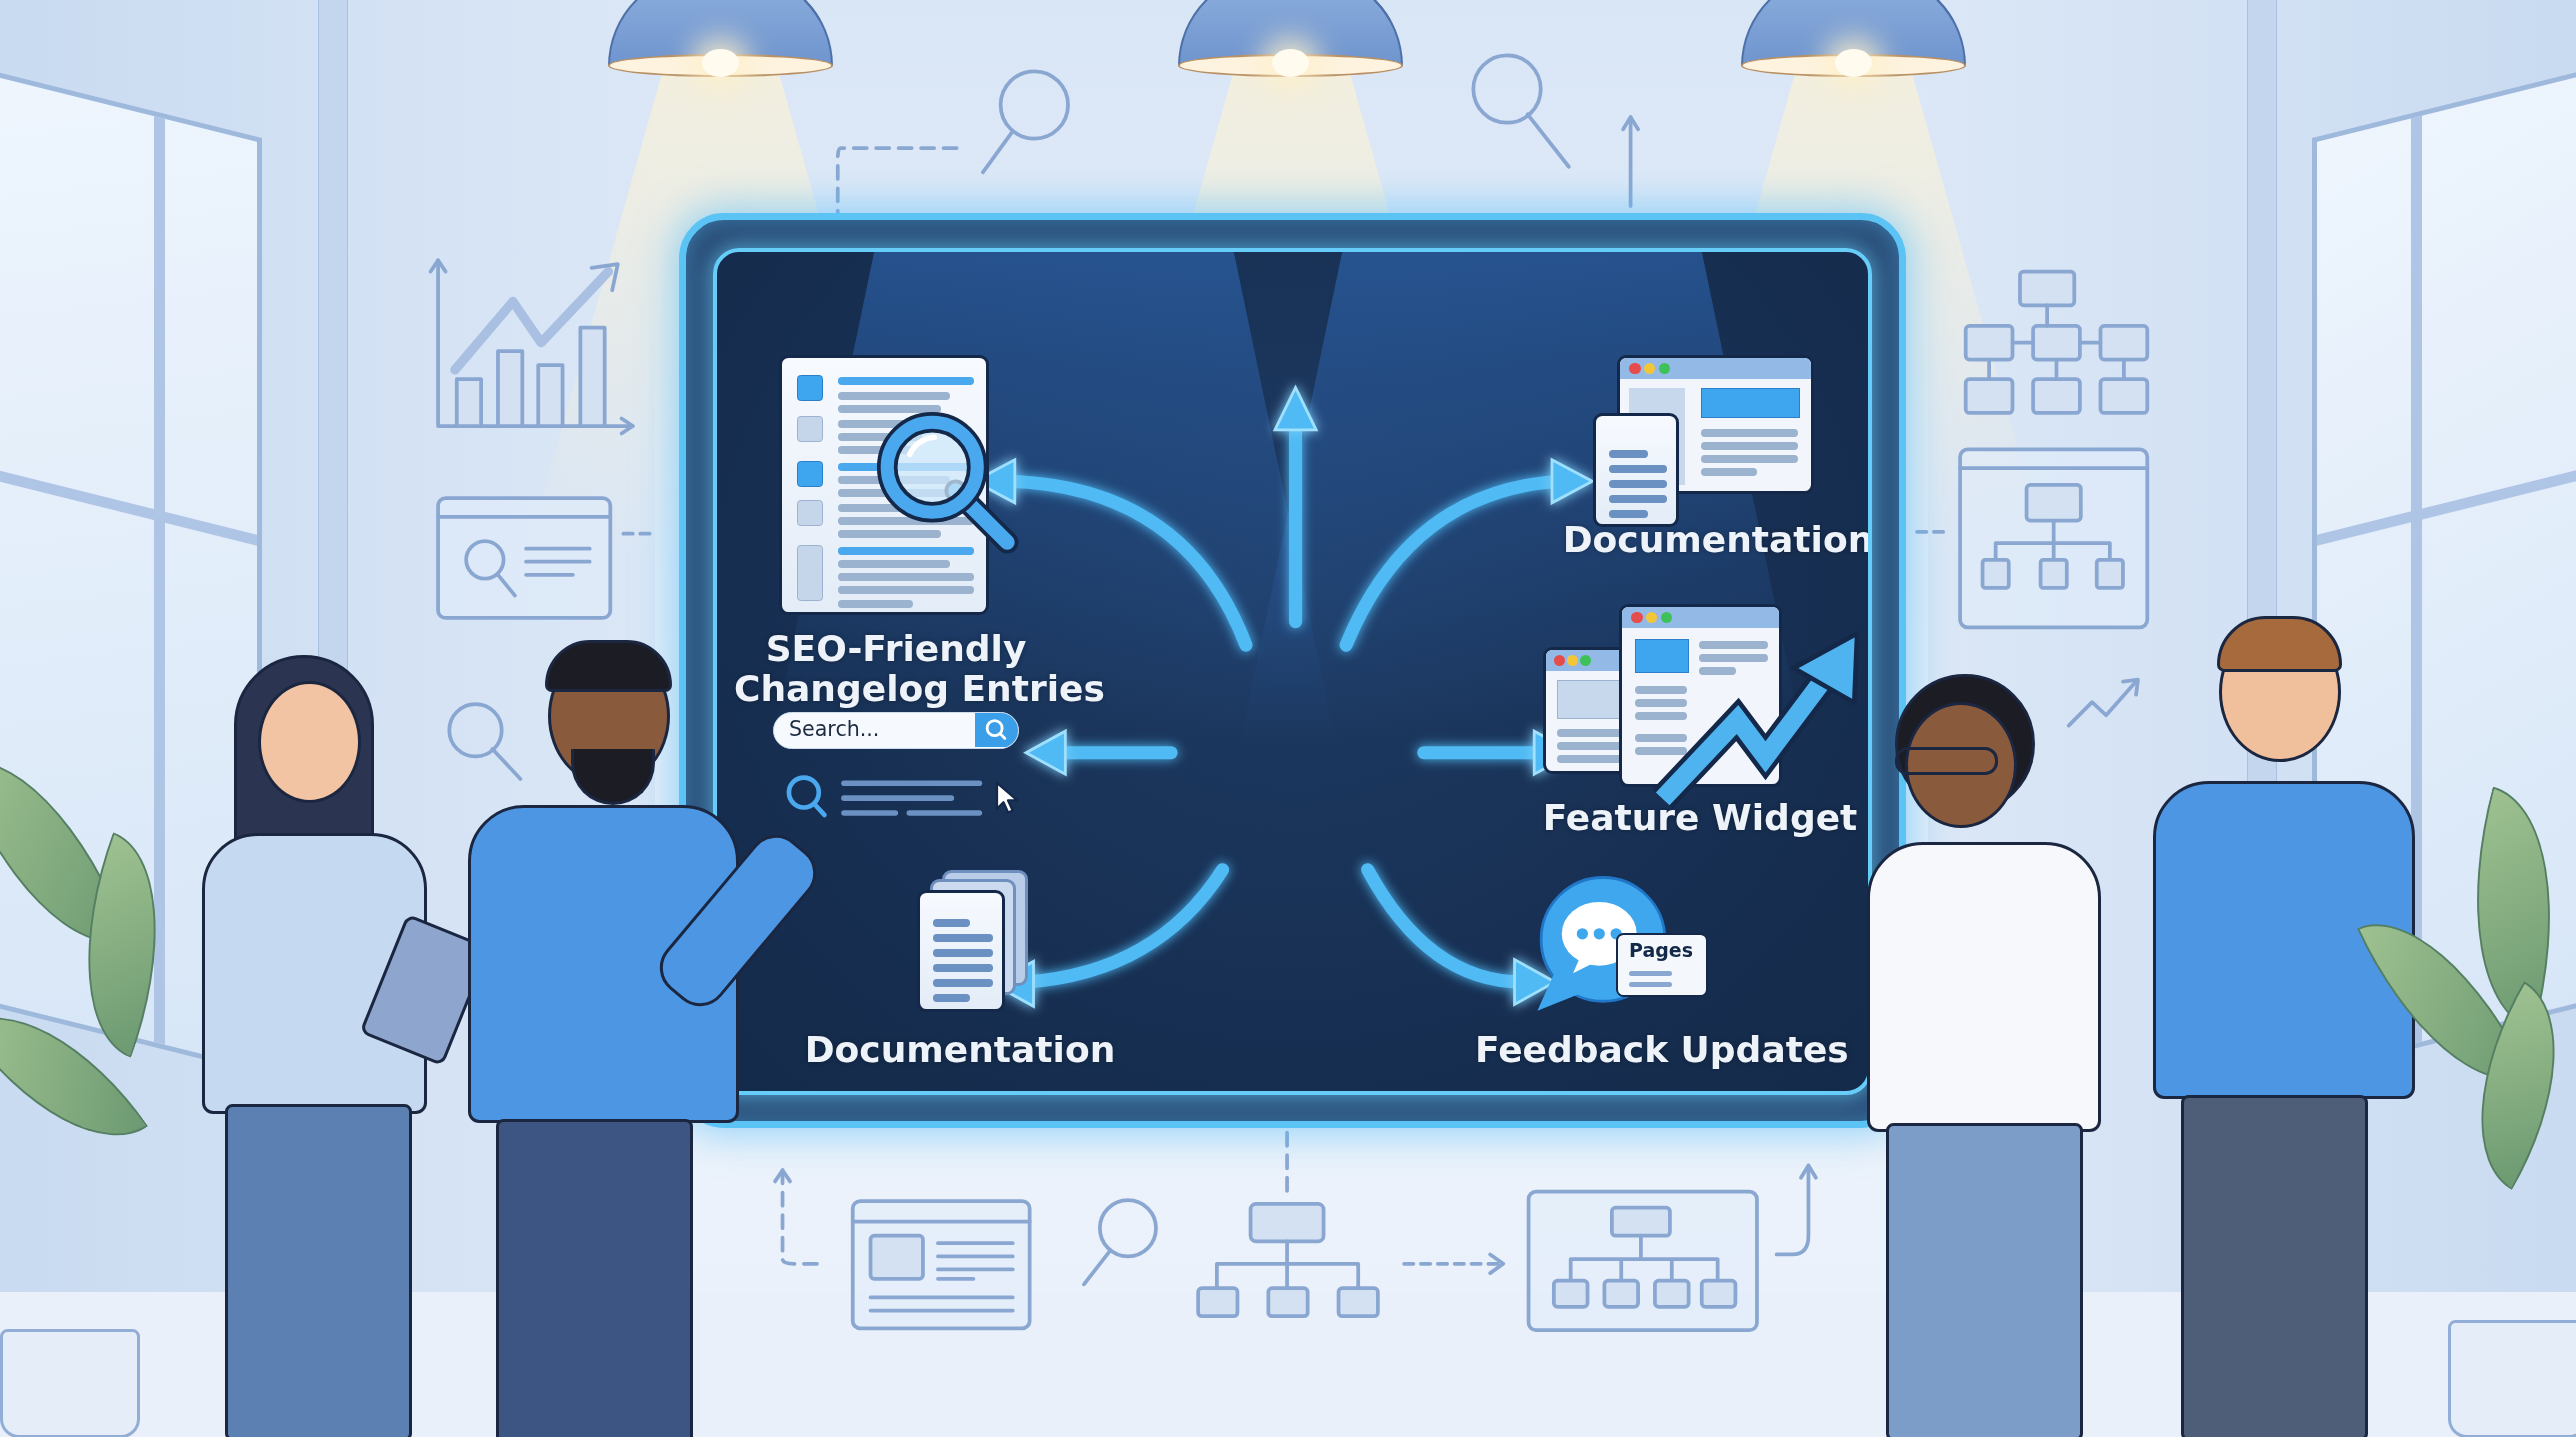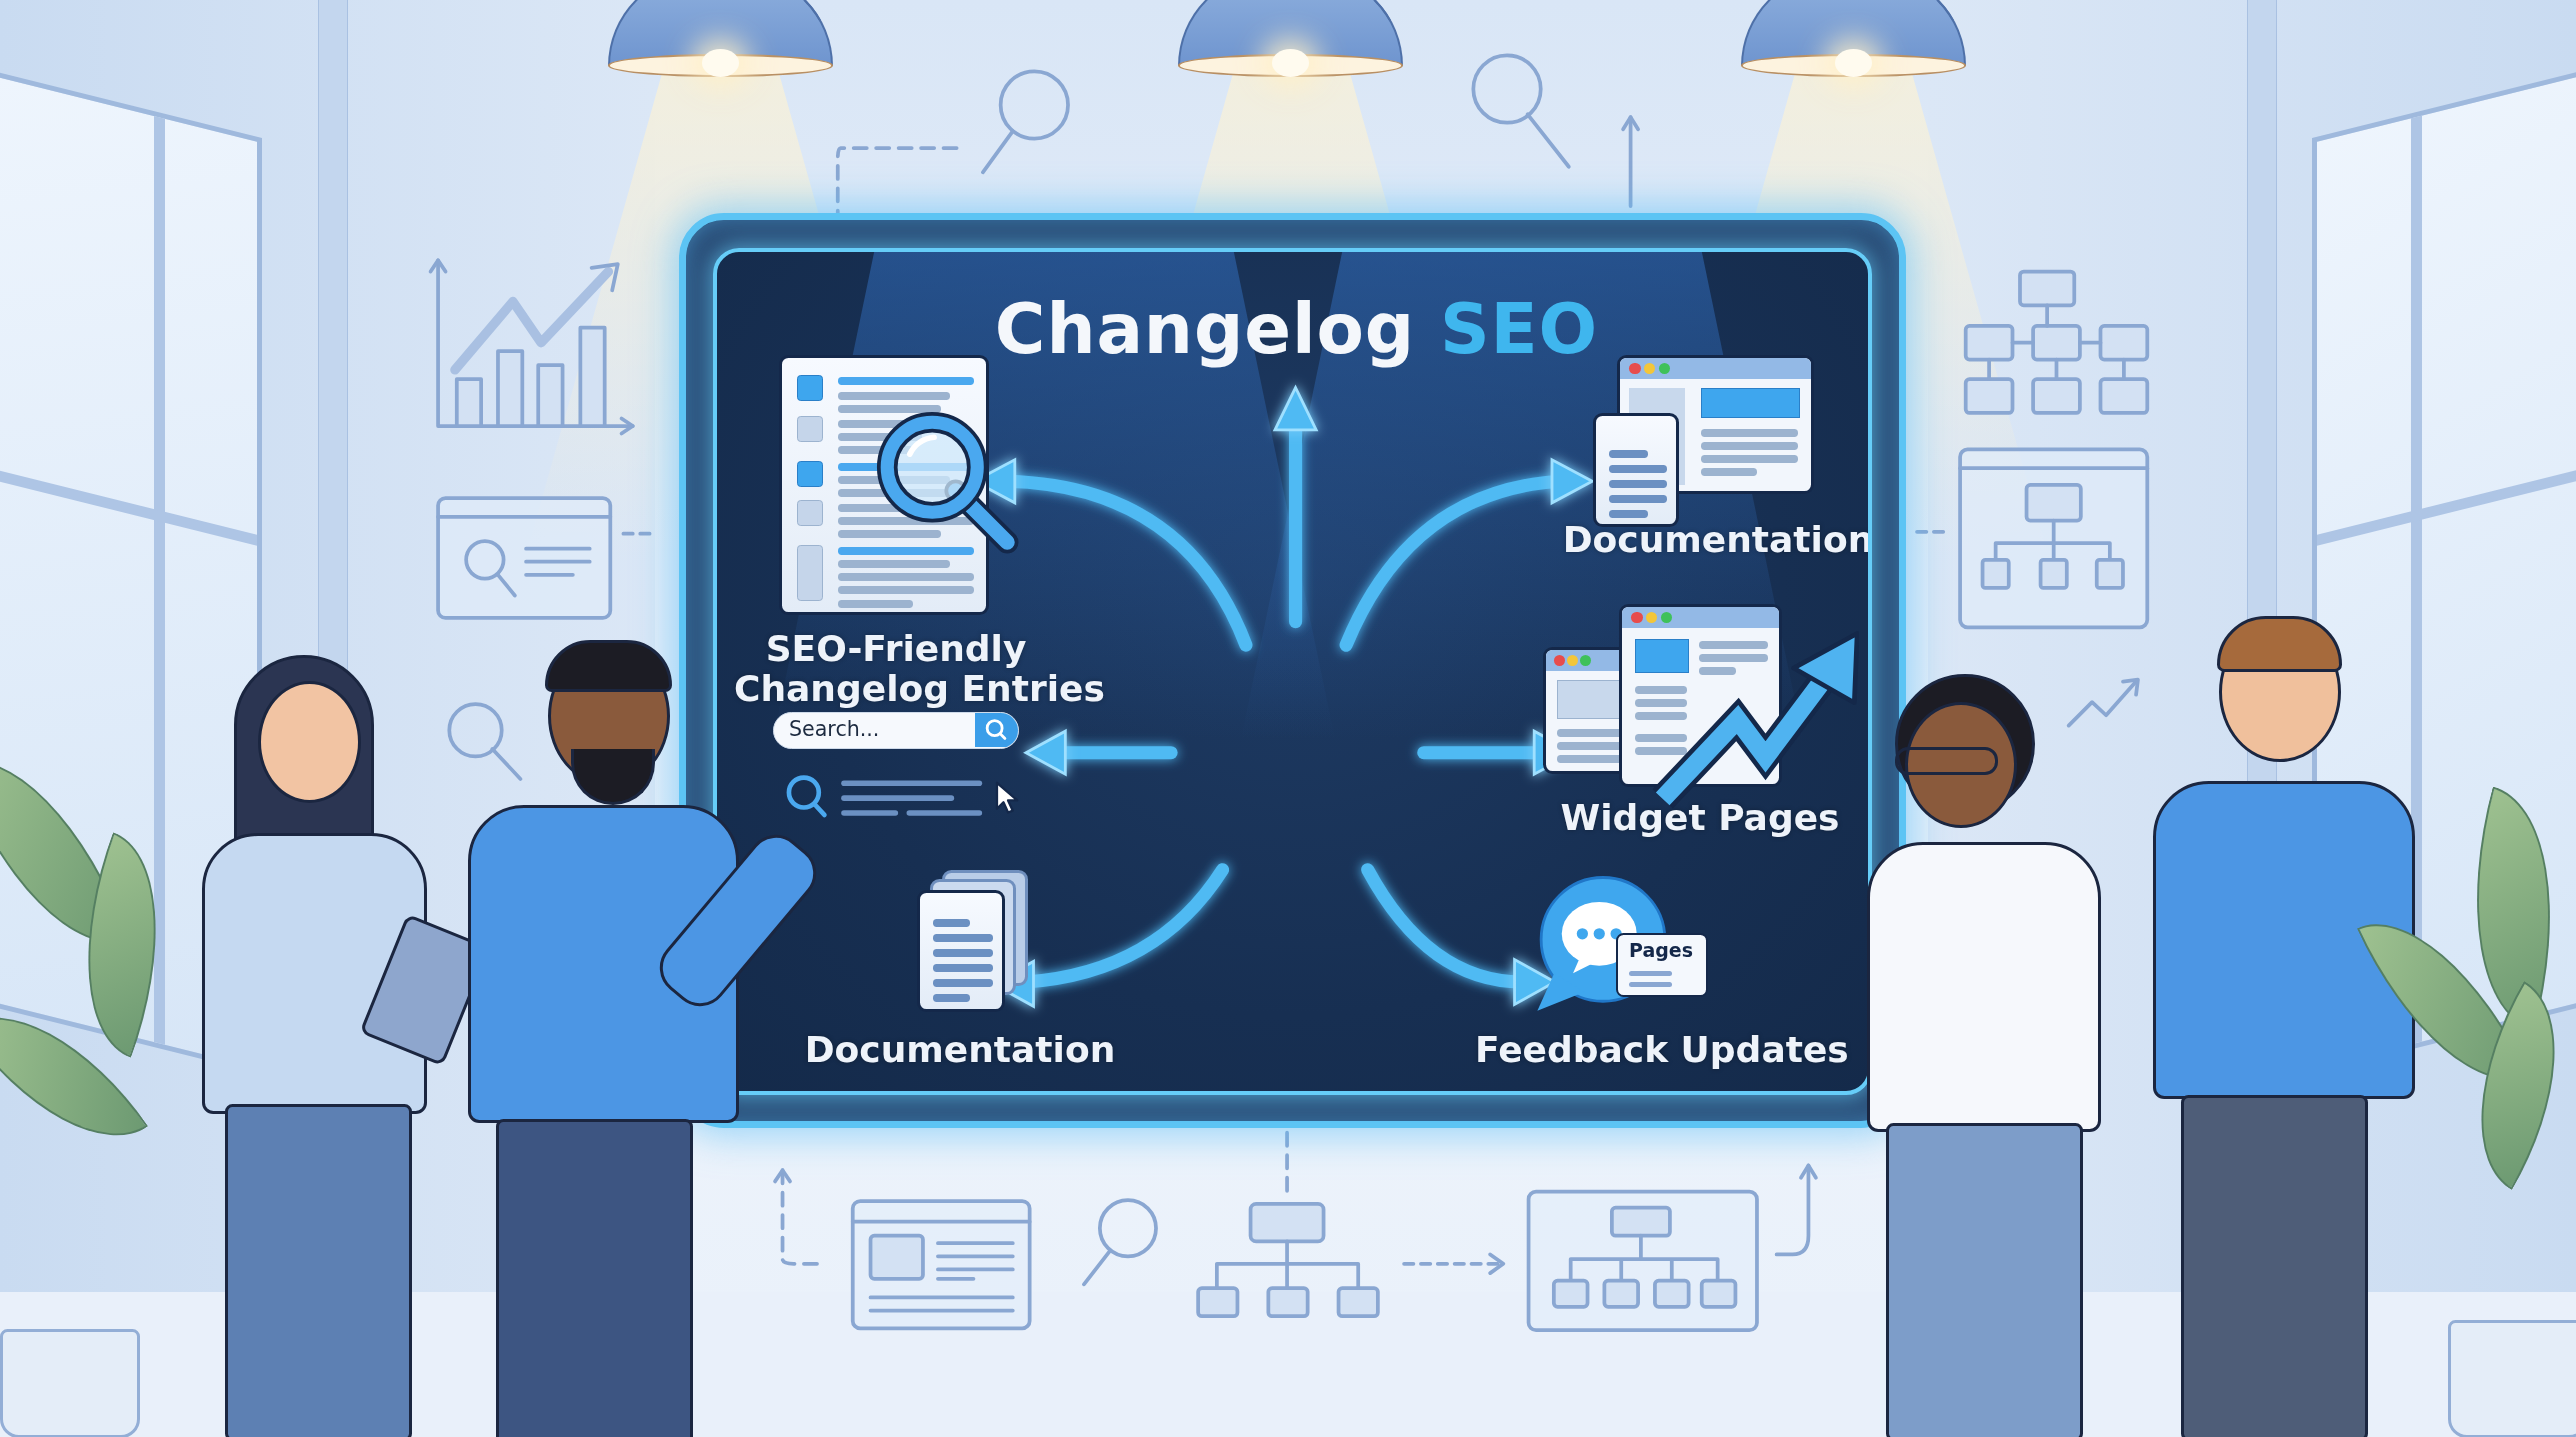--- a/index.html
+++ b/index.html
@@ -212,23 +212,20 @@
         <path d="M1924 1258 L1932 1245 L1940 1258"></path>
     </g>
   </g>
 </svg>
 
 <div class="abs panel-outer"></div>
 <div class="abs panel-inner">
   <div class="abs spot" style="left:56px; width:562px;"></div>
   <div class="abs spot" style="left:524px; width:562px;"></div>
 
-  <div class="abs title">
-    <span>Changelog</span> <span class="accent">SEO</span>
-  </div>
 
   <svg class="abs arrow-svg" viewBox="0 0 1238 905">
     <defs>
       <filter id="glow" x="-20%" y="-20%" width="140%" height="140%">
         <feGaussianBlur stdDeviation="6" result="b"></feGaussianBlur>
         <feMerge>
             <feMergeNode in="b"></feMergeNode>
             <feMergeNode in="SourceGraphic"></feMergeNode>
           </feMerge>
       </filter>
@@ -360,21 +357,21 @@
     <div class="line" style="left:13px; top:92px; width:52px;"></div>
     <div class="line" style="left:13px; top:105px; width:52px;"></div>
     <div class="line" style="left:13px; top:127px; width:52px;"></div>
     <div class="line" style="left:13px; top:140px; width:52px;"></div>
   </div>
   <svg class="abs" style="left:927px; top:374px;" width="215" height="187" viewBox="0 0 230 200">
     <path d="M20 185 L100 100 L130 140 L205 40" fill="none" stroke="#14284a" stroke-width="30" stroke-linejoin="miter"></path>
     <path d="M20 185 L100 100 L130 140 L205 40" fill="none" stroke="#4fb3f0" stroke-width="20" stroke-linejoin="miter"></path>
     <polygon points="228,8 225,82 160,45" fill="#4fb3f0" stroke="#14284a" stroke-width="5" stroke-linejoin="round"></polygon>
   </svg>
-  <div class="abs label" style="left:824px; width:318px; top:545px;">Widget Pages</div>
+  <div class="abs label" style="left:824px; width:318px; top:545px;">Feature Widget</div>
 
   <div class="abs doc-card" style="left:225px; top:618px; width:86px; height:116px; background:#b9cde8; border-color:#6f8fbe;"></div>
   <div class="abs doc-card" style="left:213px; top:627px; width:86px; height:116px; background:#cbdaef; border-color:#6f8fbe;"></div>
   <div class="abs doc-card" style="left:200px; top:638px; width:88px; height:122px;">
     <div class="line" style="left:13px; top:26px; width:37px; background:#6b90c2;"></div>
     <div class="line" style="left:13px; top:41px; width:60px; background:#6b90c2;"></div>
     <div class="line" style="left:13px; top:56px; width:60px; background:#6b90c2;"></div>
     <div class="line" style="left:13px; top:71px; width:60px; background:#6b90c2;"></div>
     <div class="line" style="left:13px; top:86px; width:60px; background:#6b90c2;"></div>
     <div class="line" style="left:13px; top:101px; width:37px; background:#6b90c2;"></div>

